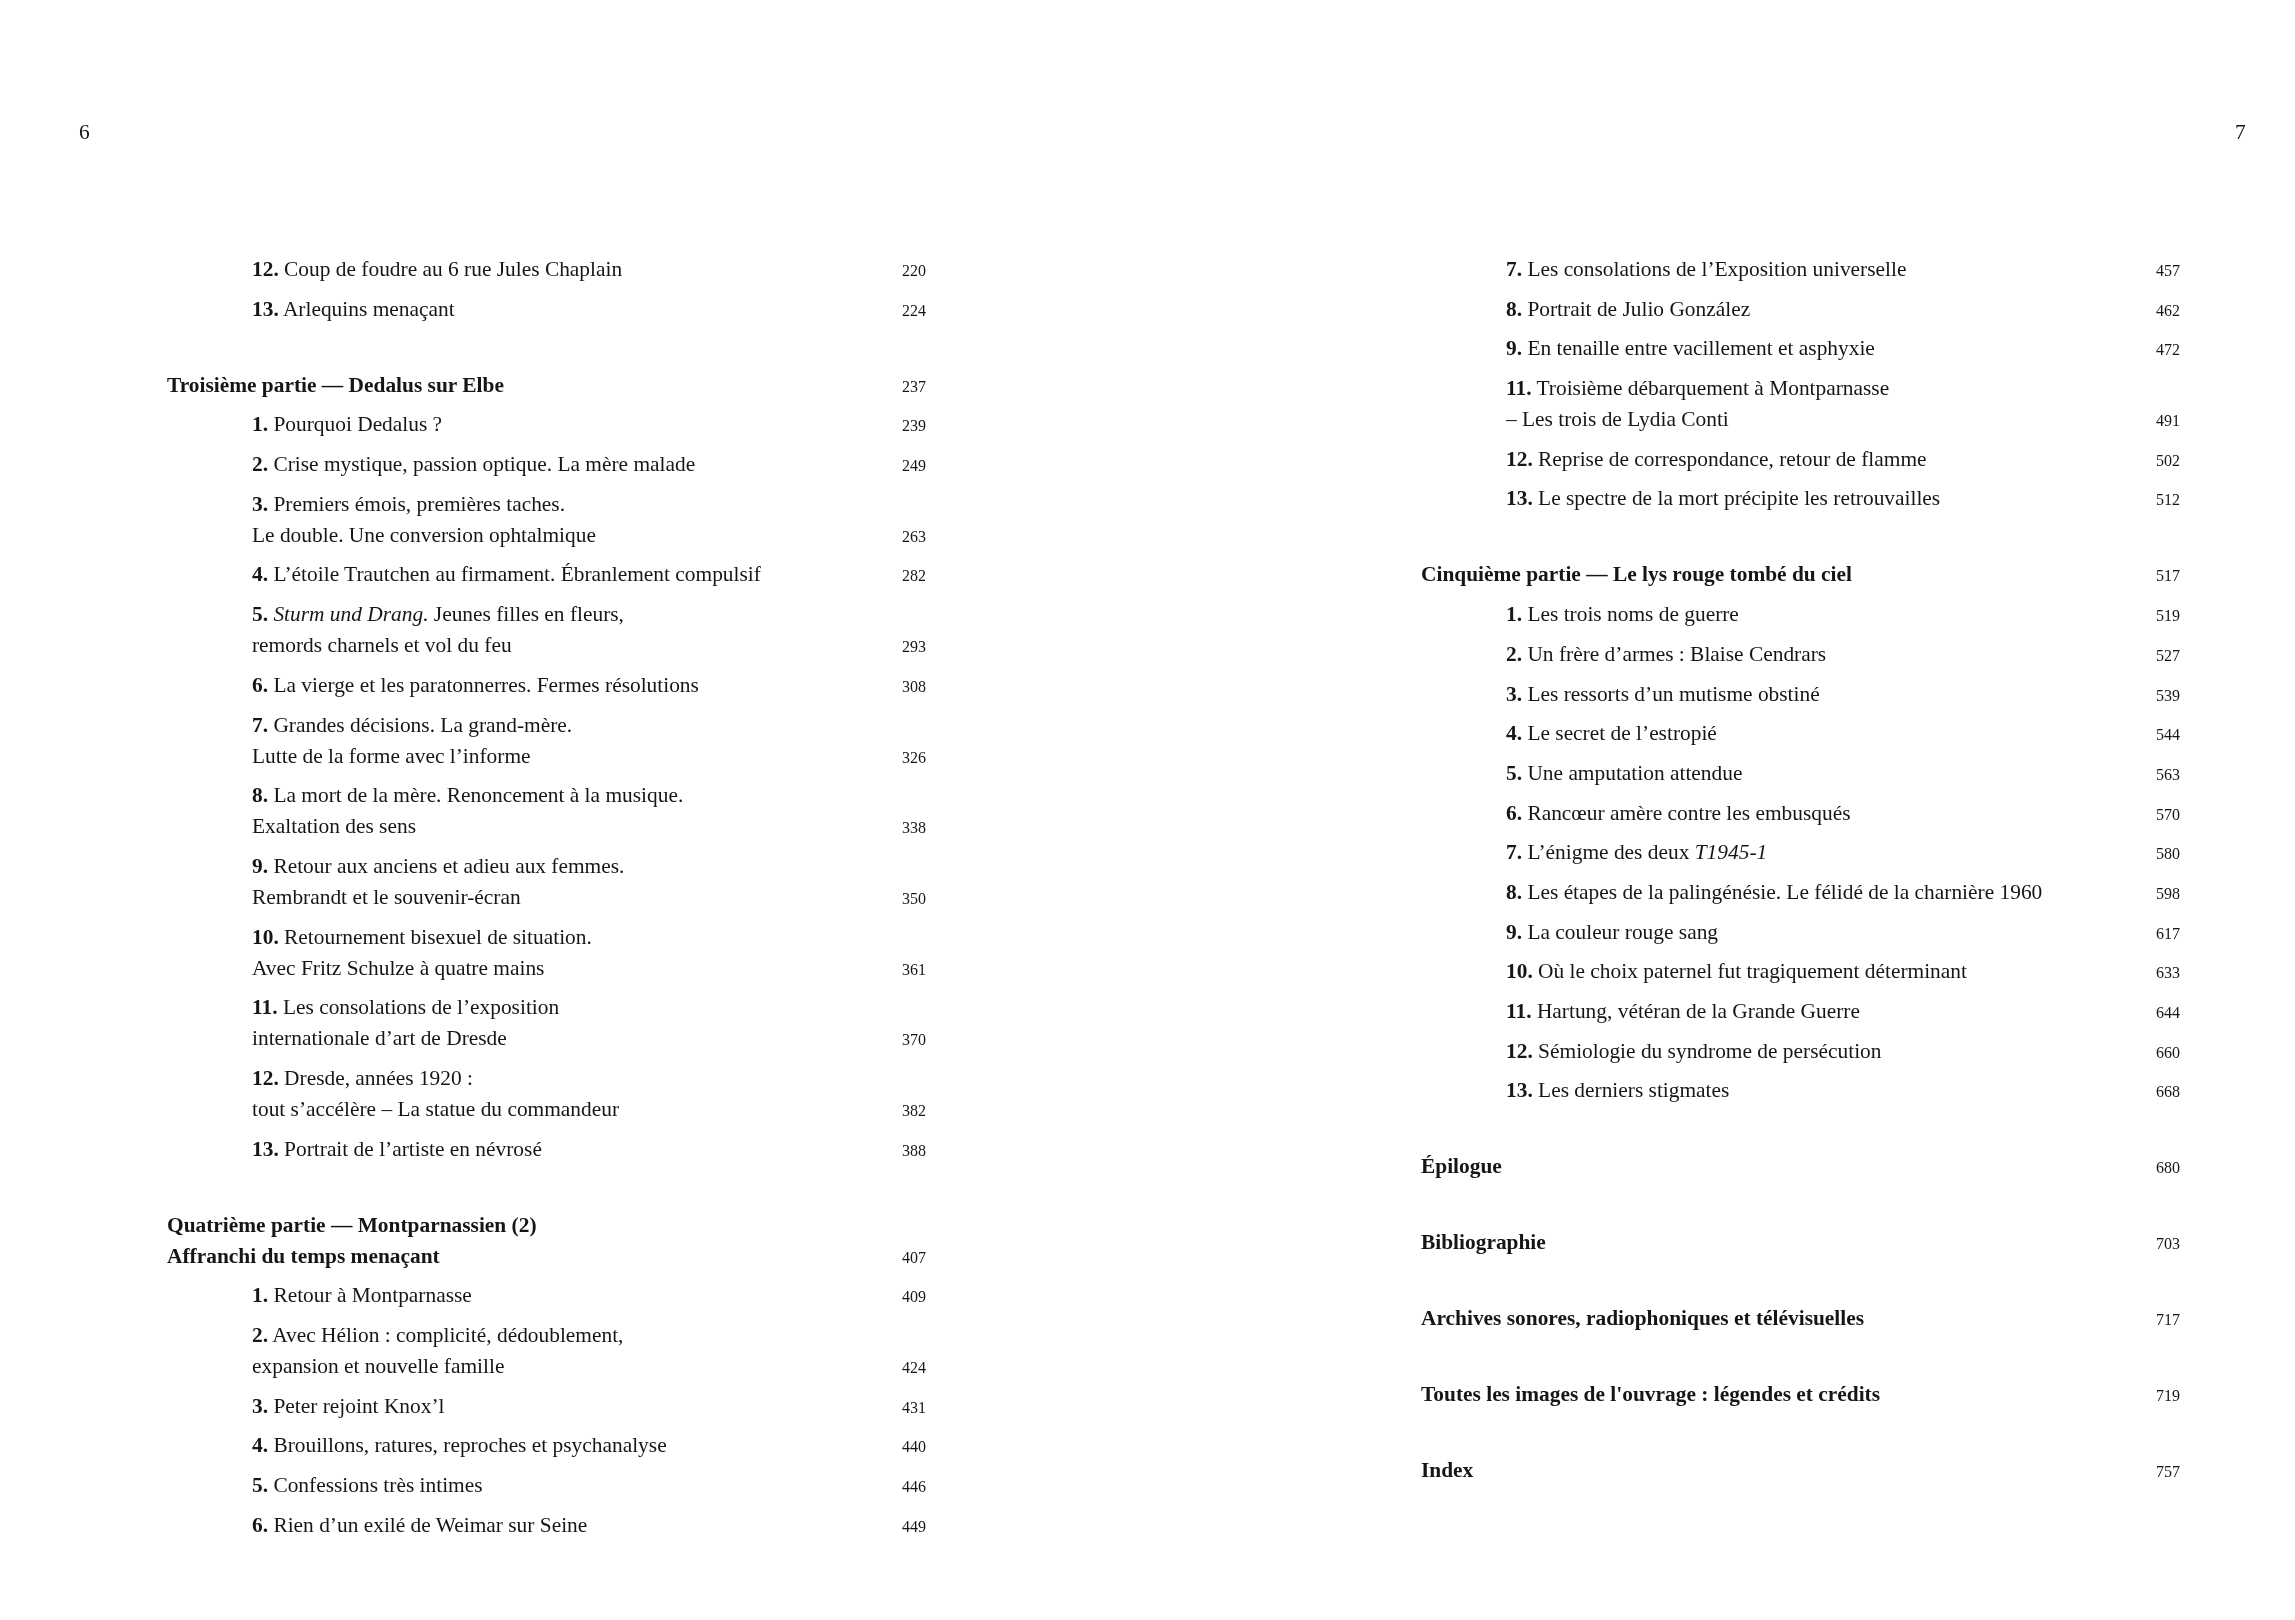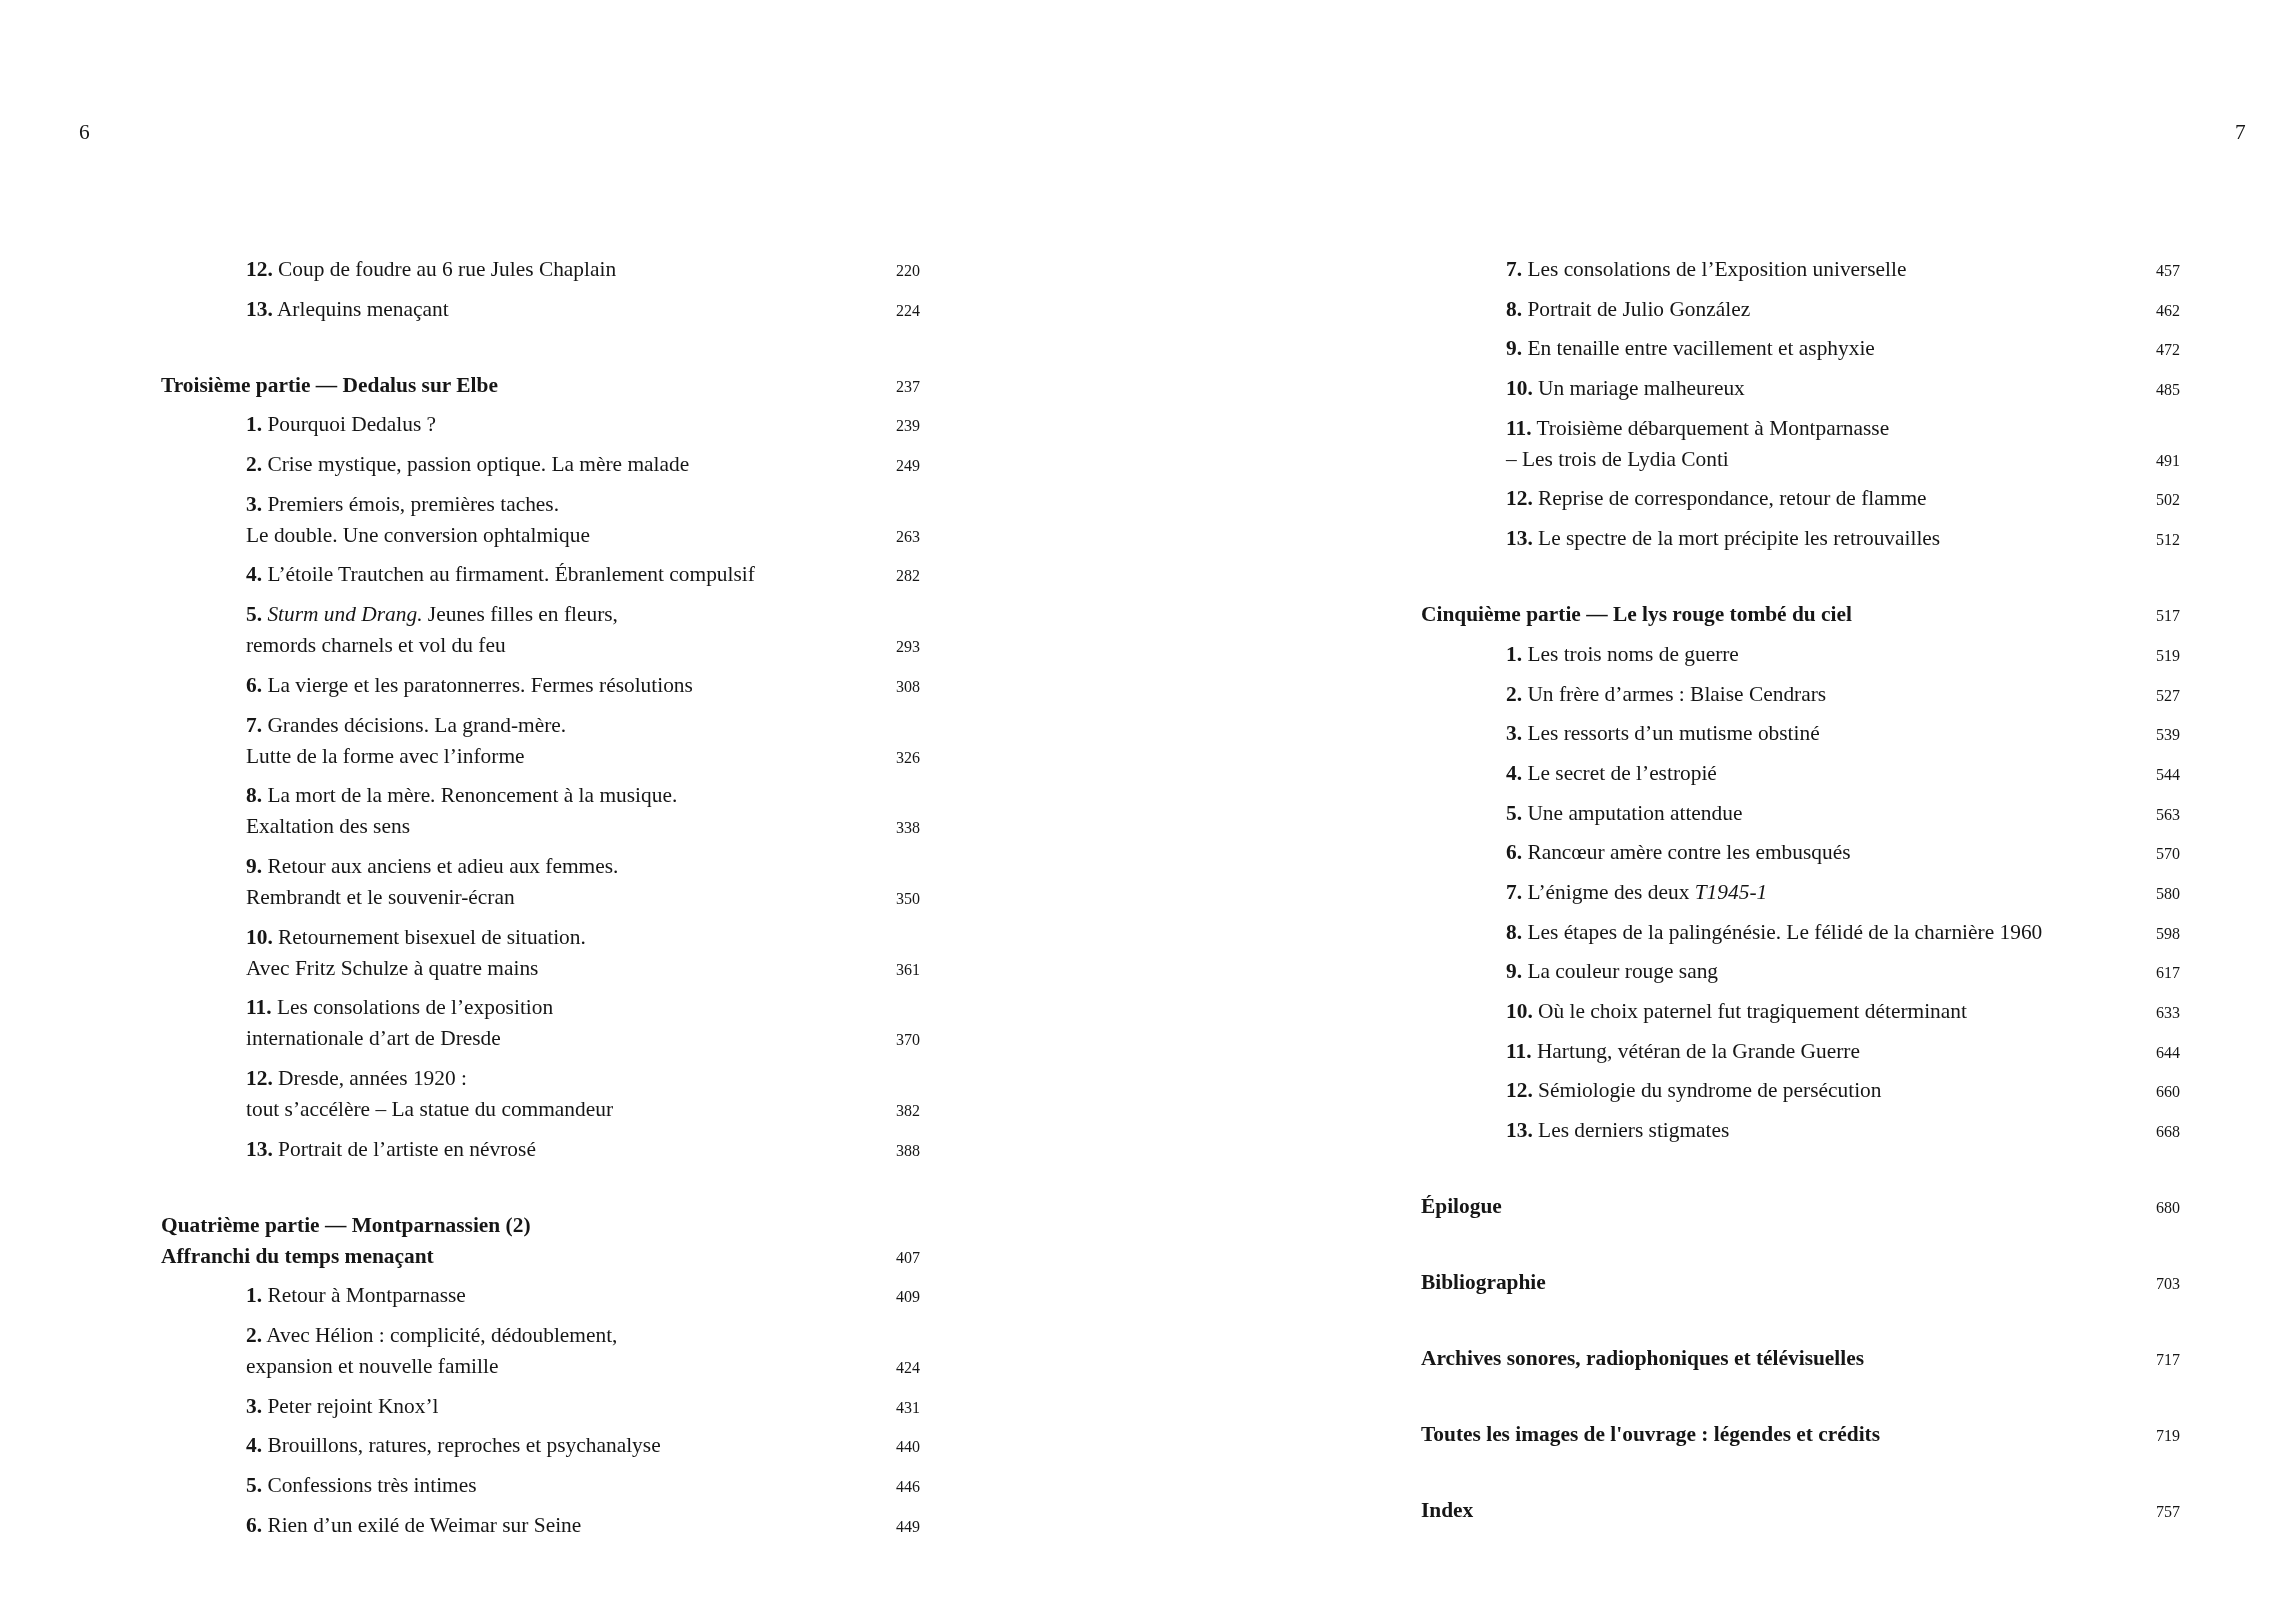--- a/index.html
+++ b/index.html
@@ -18,21 +18,21 @@
     font-size: 21.4px;
     line-height: 1;
   }
   .folio-left  { left: 79px;  top: 122px; }
   .folio-right { left: 2235px; top: 122px; }
   .toc-column {
     position: absolute;
     top: 254px;
     width: 759px;
   }
-  .toc-left  { left: 161px; }
+  .toc-left  { left: 167px; }
   .toc-right { left: 1421px; }
   .block { margin: 0 0 7.7px 0; }
   .block.chapter { padding-left: 85px; }
   .block.part { font-weight: bold; margin-top: 44px; }
   .line {
     display: flex;
     justify-content: space-between;
     align-items: baseline;
     font-size: 21.4px;
     line-height: 31px;
@@ -237,26 +237,20 @@
         </div>
       </div>
       <div class="block chapter">
         <div class="line">
           <span class="txt"><span class="b">9.</span><span> En tenaille entre vacillement et asphyxie</span></span>
           <span class="pg">472</span>
         </div>
       </div>
       <div class="block chapter">
         <div class="line">
-          <span class="txt"><span class="b">10.</span><span> Un mariage malheureux</span></span>
-          <span class="pg">485</span>
-        </div>
-      </div>
-      <div class="block chapter">
-        <div class="line">
           <span class="txt"><span class="b">11.</span><span> Troisième débarquement à Montparnasse</span></span>
         </div>
         <div class="line">
           <span class="txt"><span>– Les trois de Lydia Conti</span></span>
           <span class="pg">491</span>
         </div>
       </div>
       <div class="block chapter">
         <div class="line">
           <span class="txt"><span class="b">12.</span><span> Reprise de correspondance, retour de flamme</span></span>

